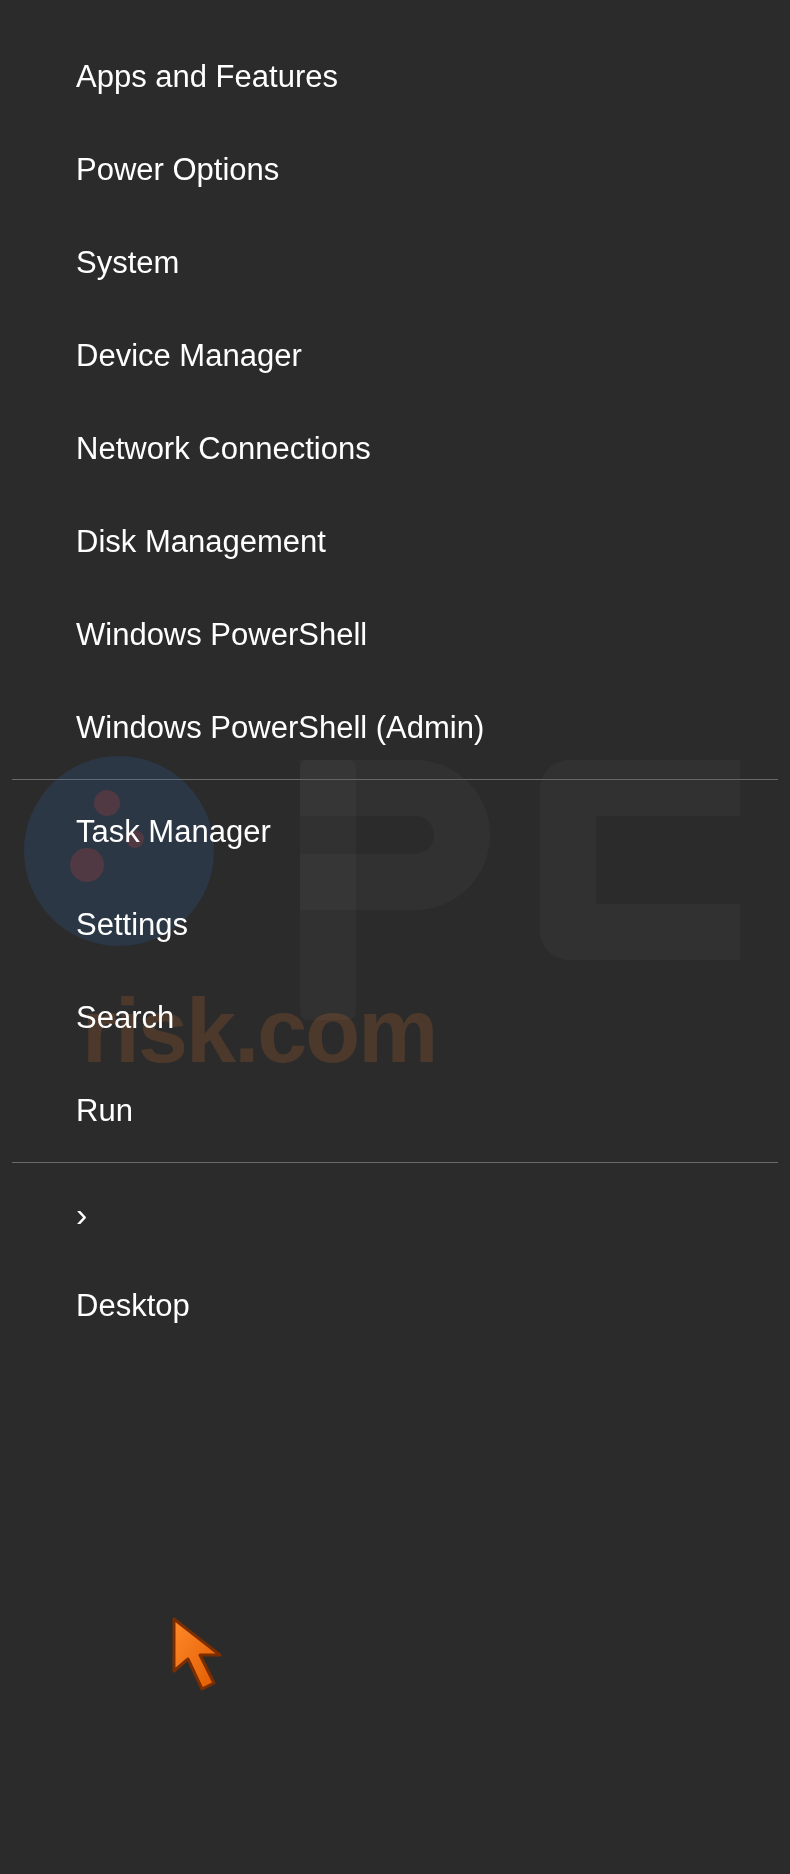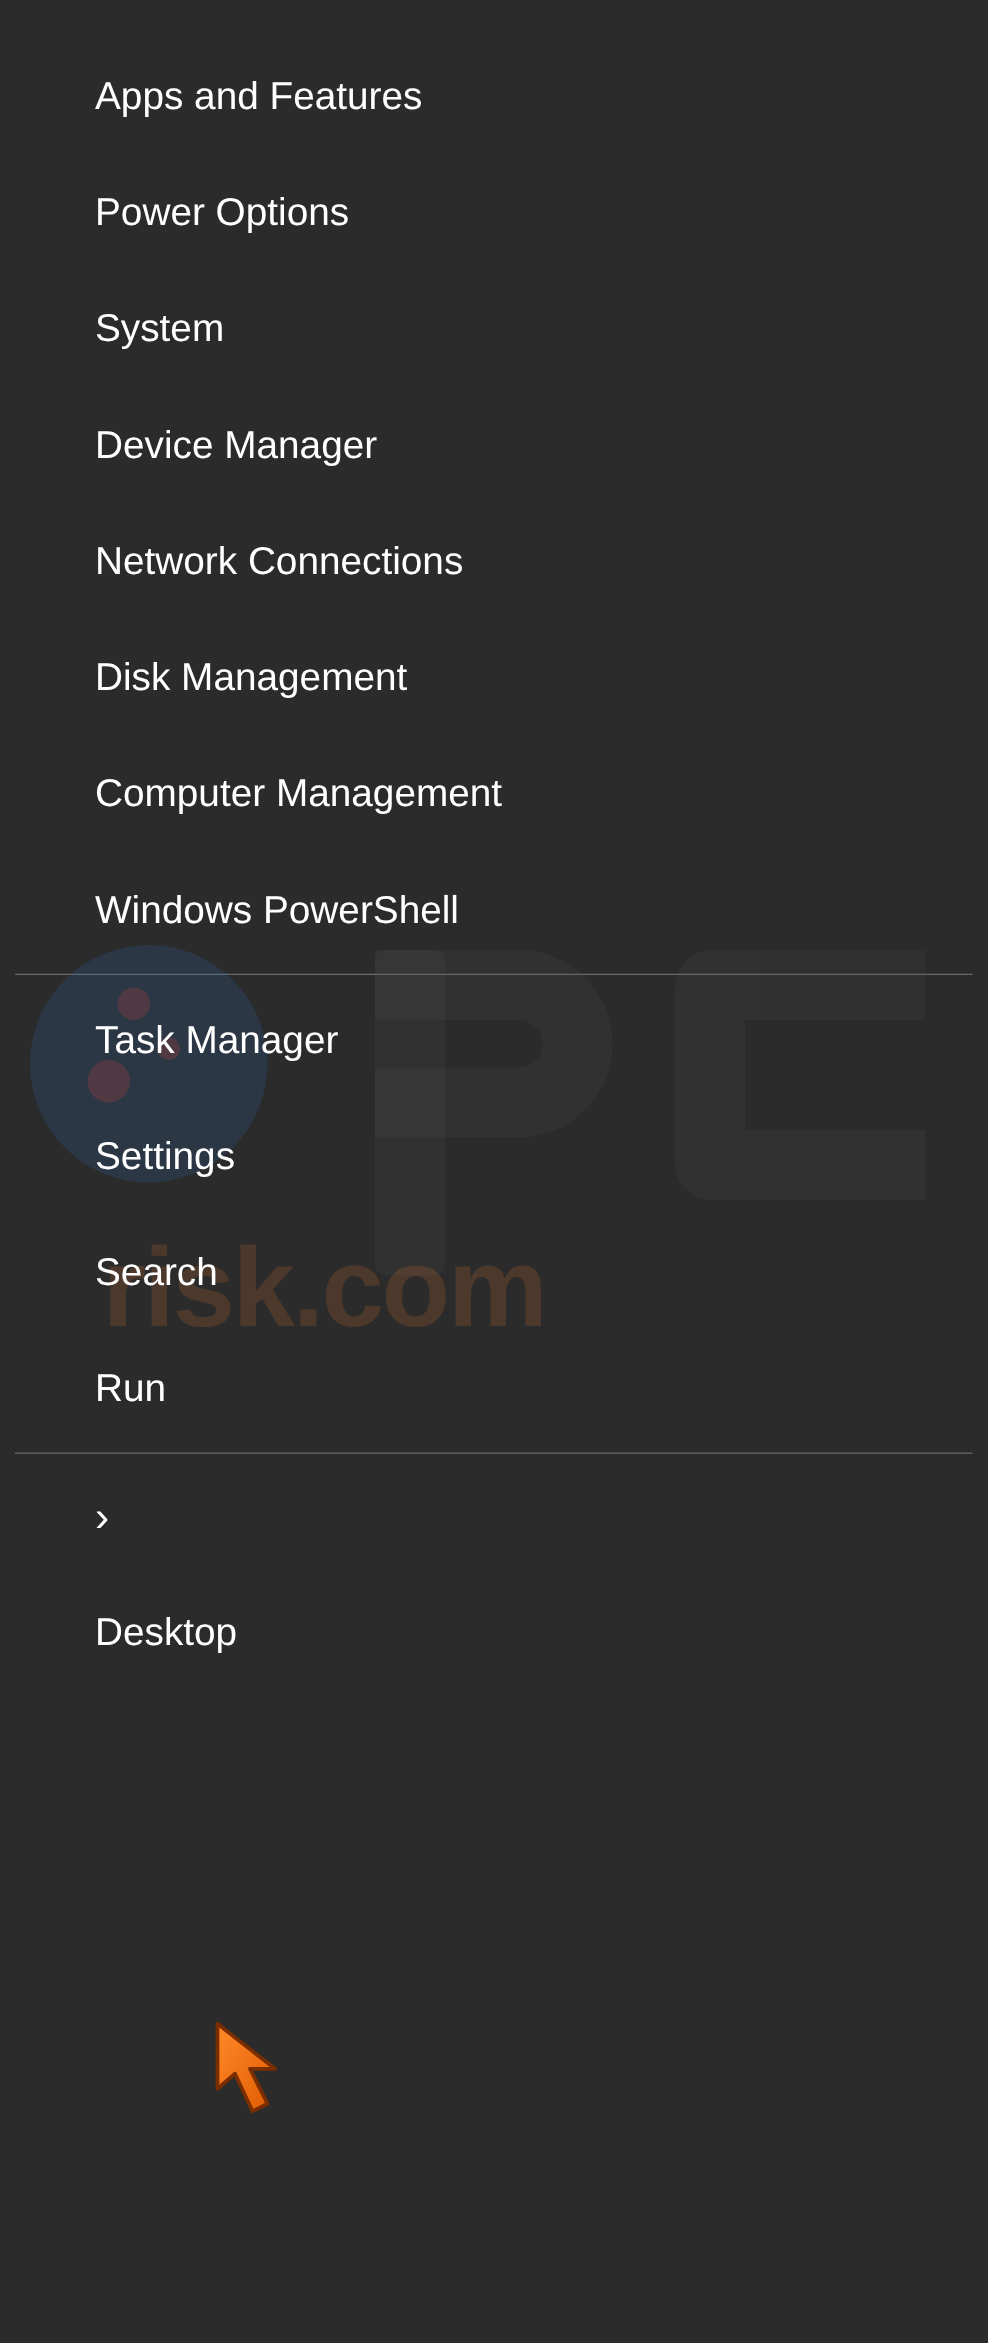--- a/index.html
+++ b/index.html
@@ -150,24 +150,24 @@
   <div class="menu-item">
     <span>Device Manager</span>
   </div>
   <div class="menu-item">
     <span>Network Connections</span>
   </div>
   <div class="menu-item">
     <span>Disk Management</span>
   </div>
   <div class="menu-item">
-    <span>Computer Management</span>
-  </div>
-  <div class="menu-item">
     <span>Windows PowerShell</span>
+  </div>
+  <div class="menu-item">
+    <span>Windows PowerShell (Admin)</span>
   </div>
 
   <div class="separator"></div>
 
   <div class="menu-item">
     <span>Task Manager</span>
   </div>
   <div class="menu-item">
     <span>Settings</span>
   </div>

